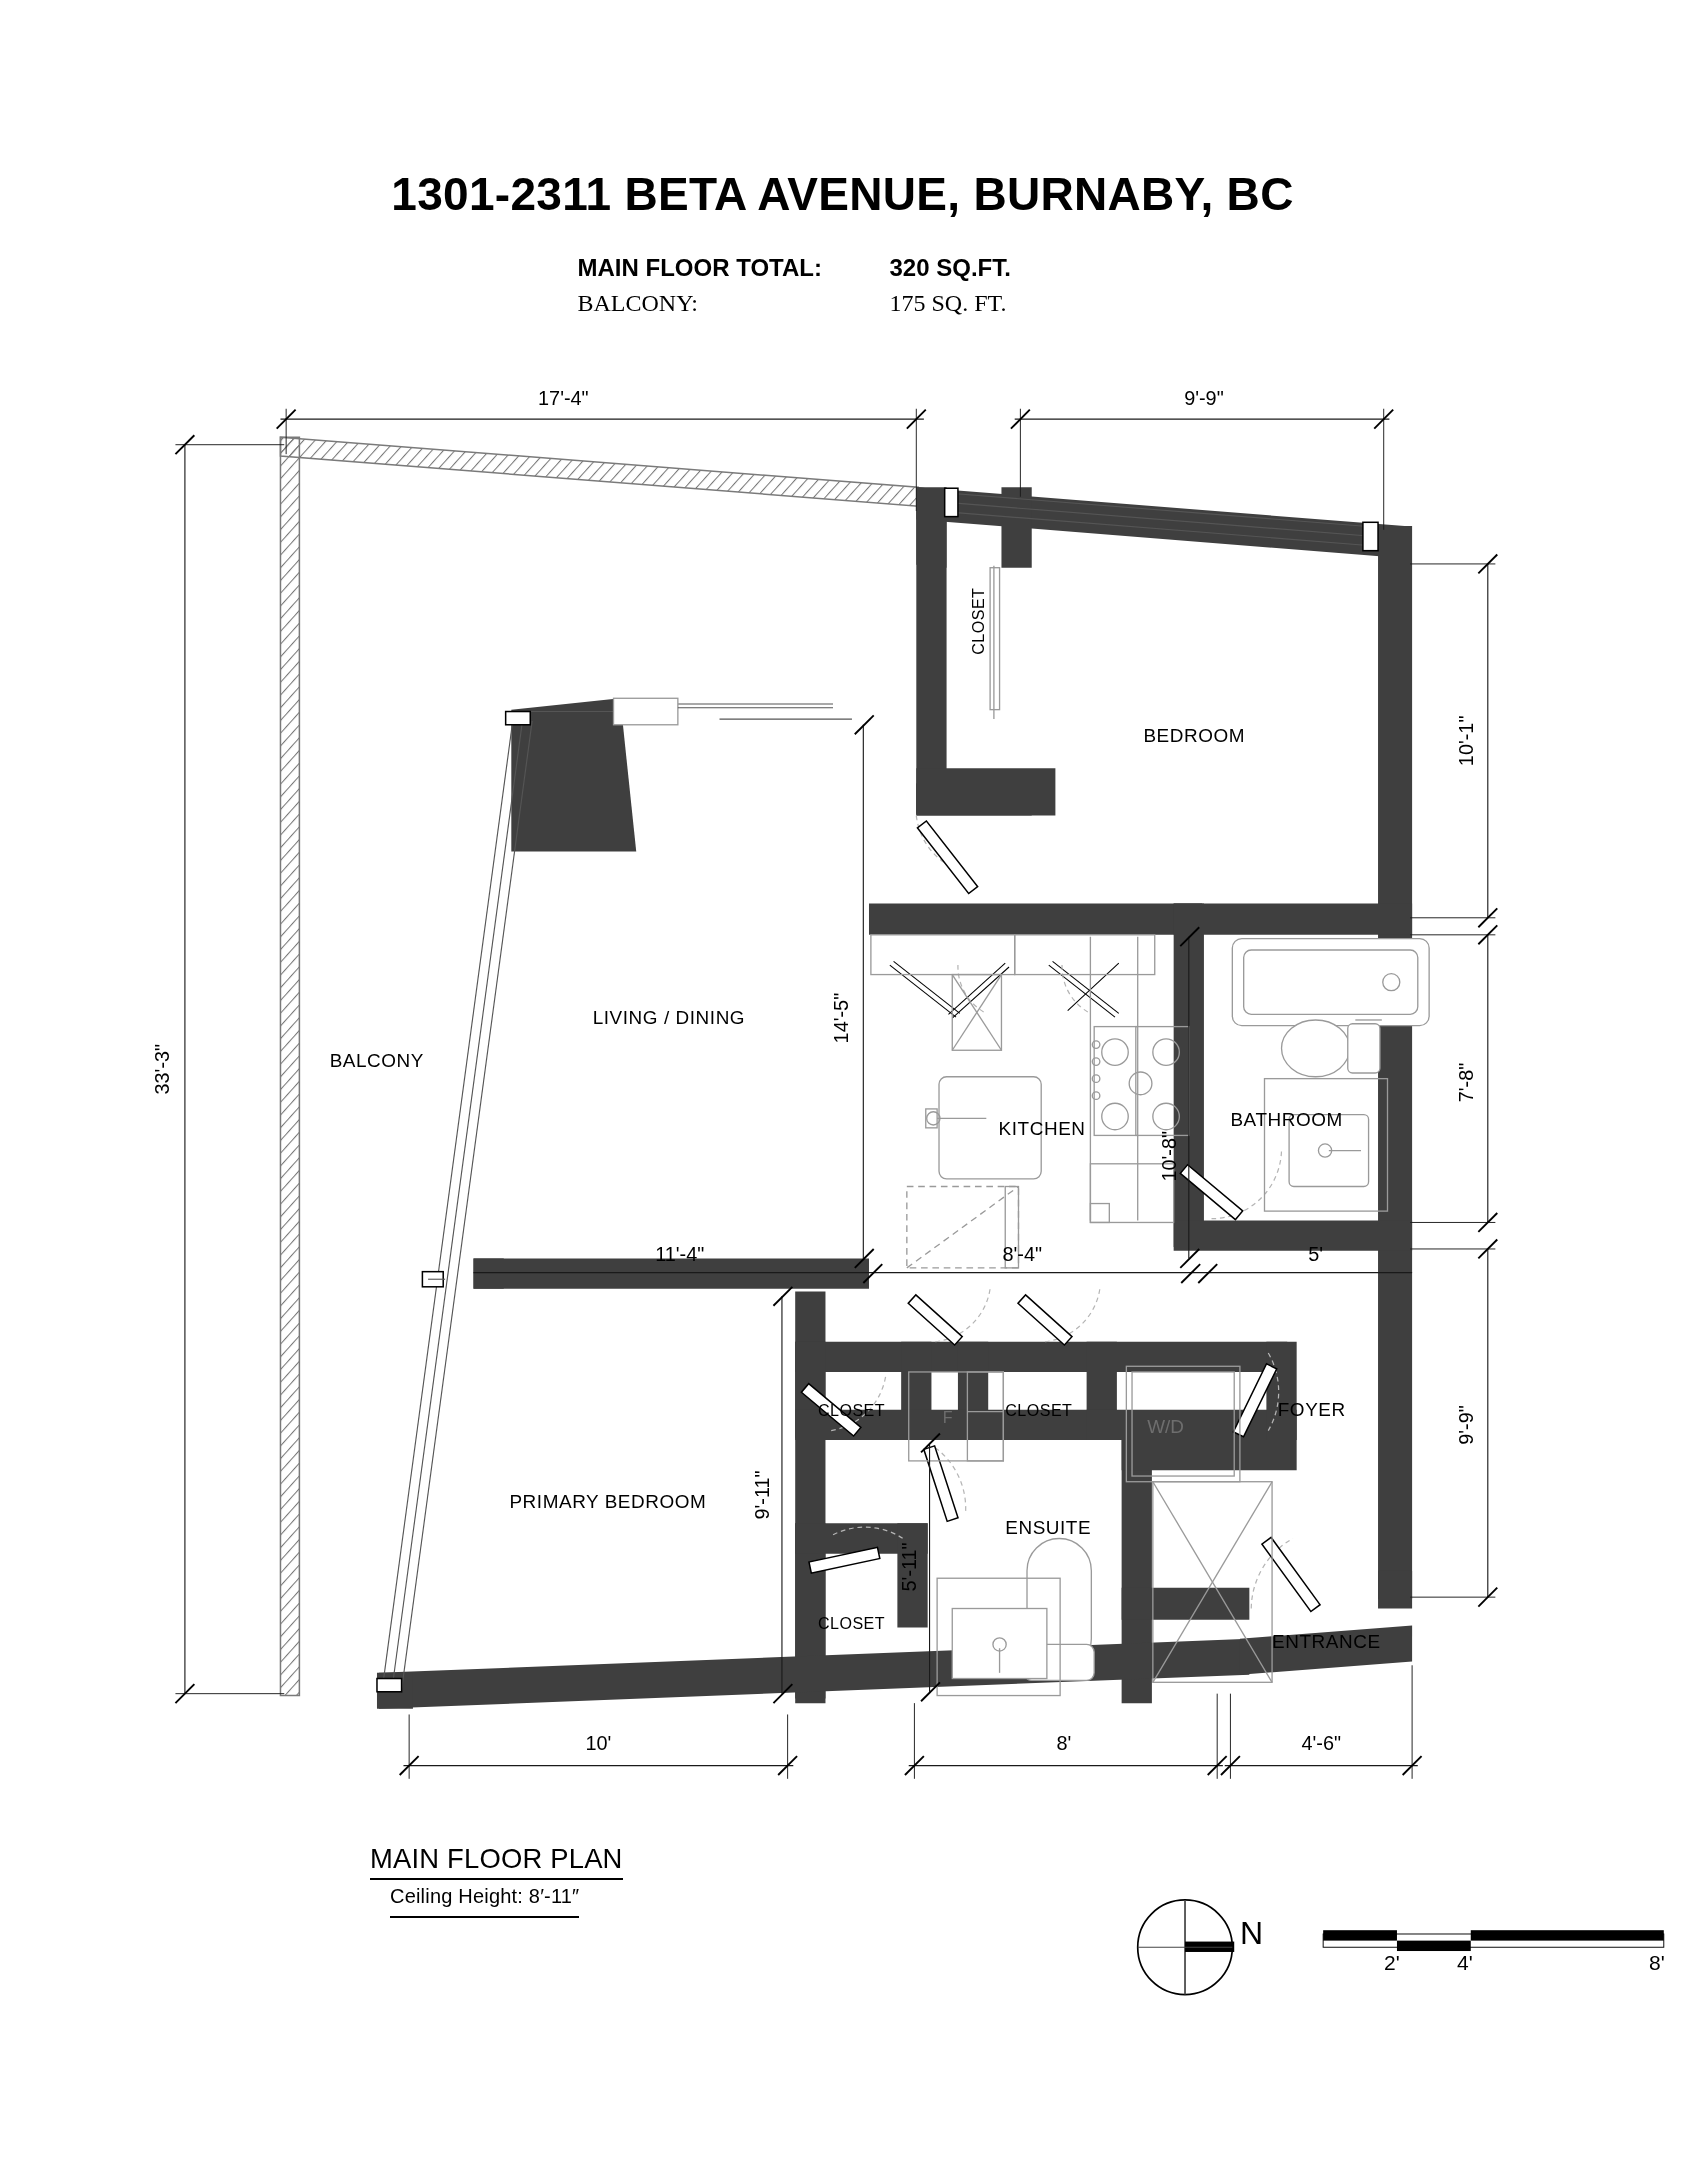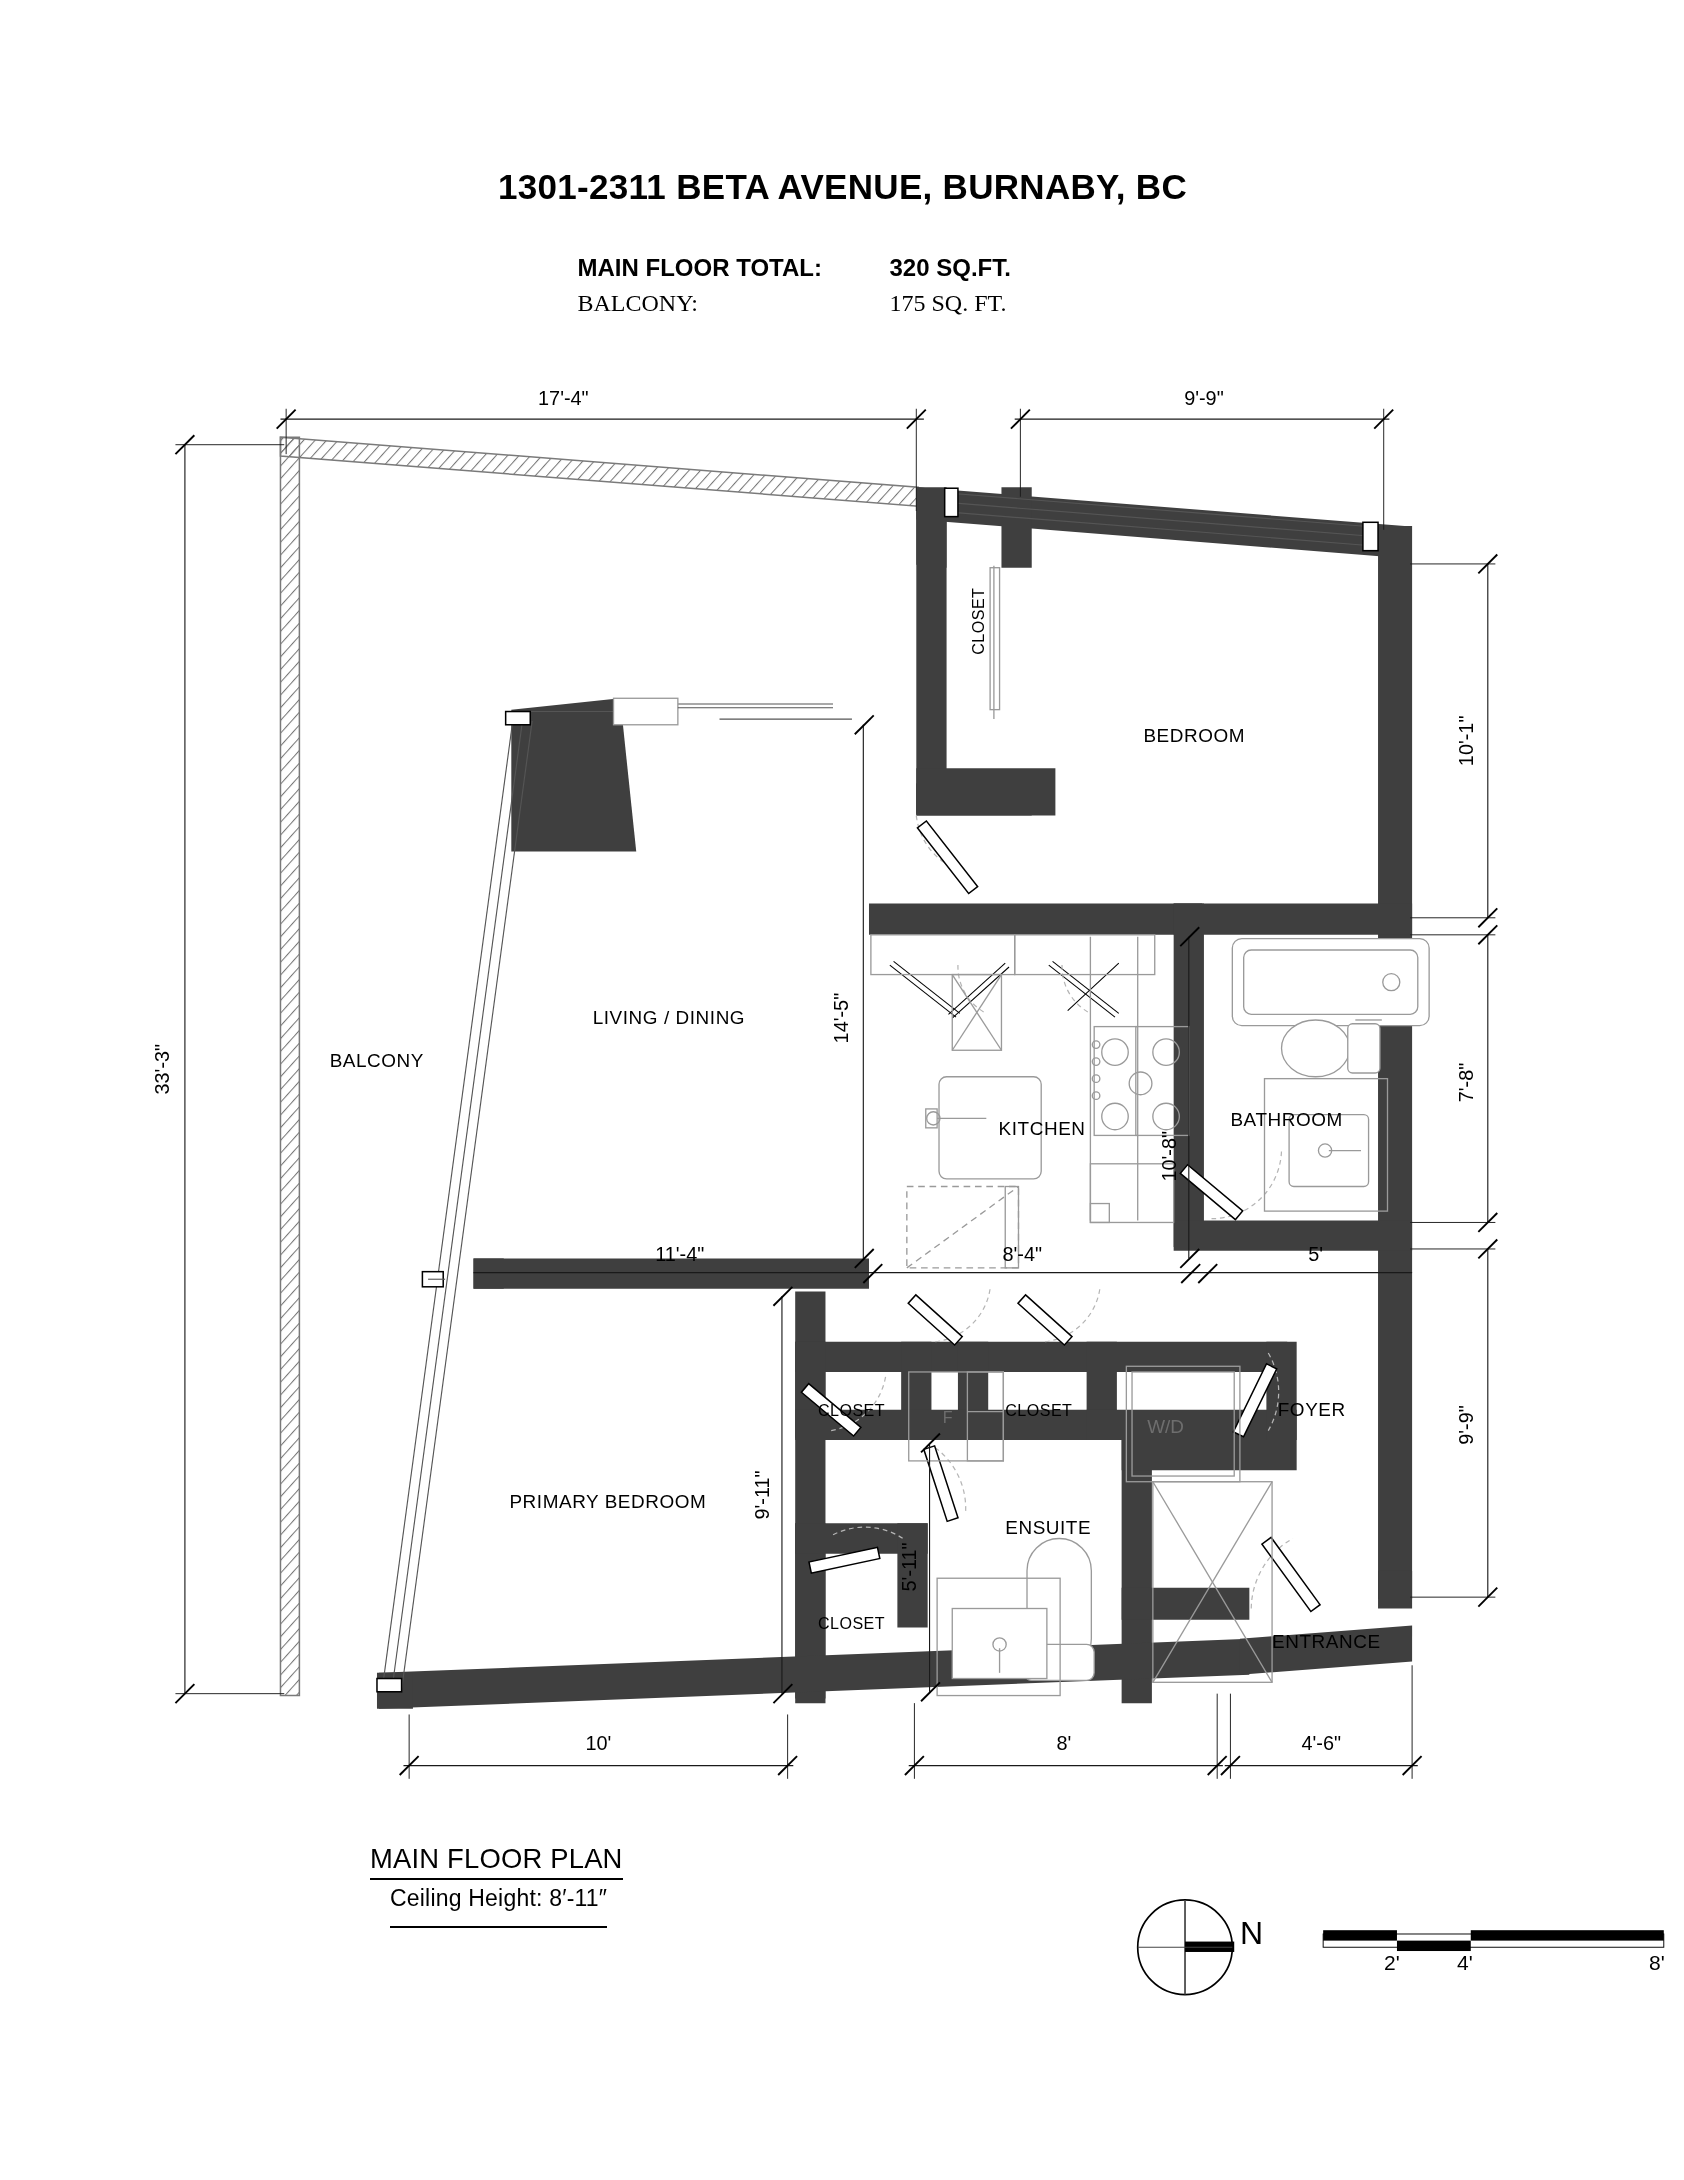--- a/index.html
+++ b/index.html
@@ -20,21 +20,21 @@
     inset: 0;
   }
   .hdr {
     position: absolute;
     left: 0;
     width: 1685px;
     text-align: center;
   }
   #title {
     top: 167px;
-    font-size: 35px;
+    font-size: 46px;
     font-weight: bold;
     letter-spacing: 0.3px;
   }
   .summary {
     position: absolute;
     left: 0;
     width: 1685px;
     font-size: 24px;
   }
   .sum-row {
@@ -84,24 +84,24 @@
     top: 1843px;
     font-size: 27.4px;
     letter-spacing: 0.2px;
     border-bottom: 2.4px solid #000;
     padding-bottom: 2.8px;
   }
   #footer-sub {
     position: absolute;
     left: 390px;
     top: 1885px;
-    font-size: 23px;
+    font-size: 20px;
     letter-spacing: 0.2px;
     border-bottom: 2.4px solid #000;
-    padding-bottom: 14px;
+    padding-bottom: 8px;
   }
   #northlabel {
     position: absolute;
     left: 1240px;
     top: 1915px;
     font-size: 32px;
   }
   .scalenum {
     position: absolute;
     font-size: 21px;

